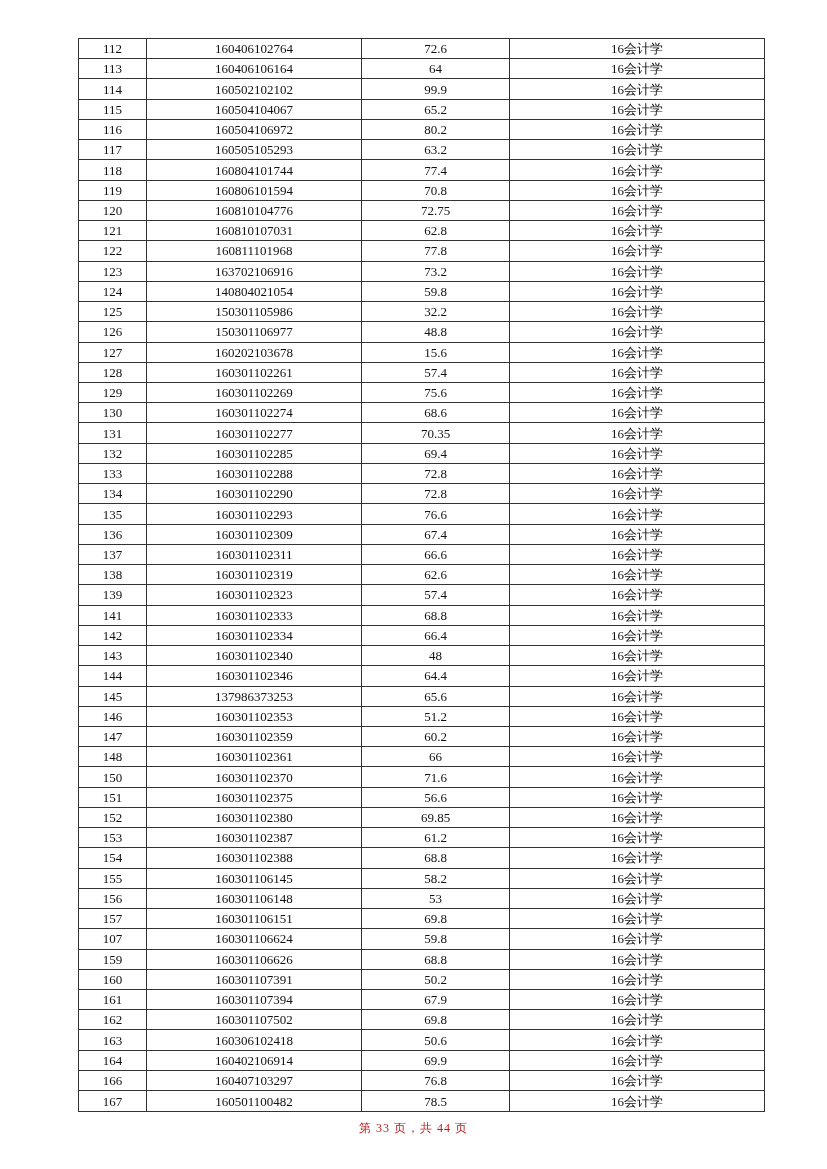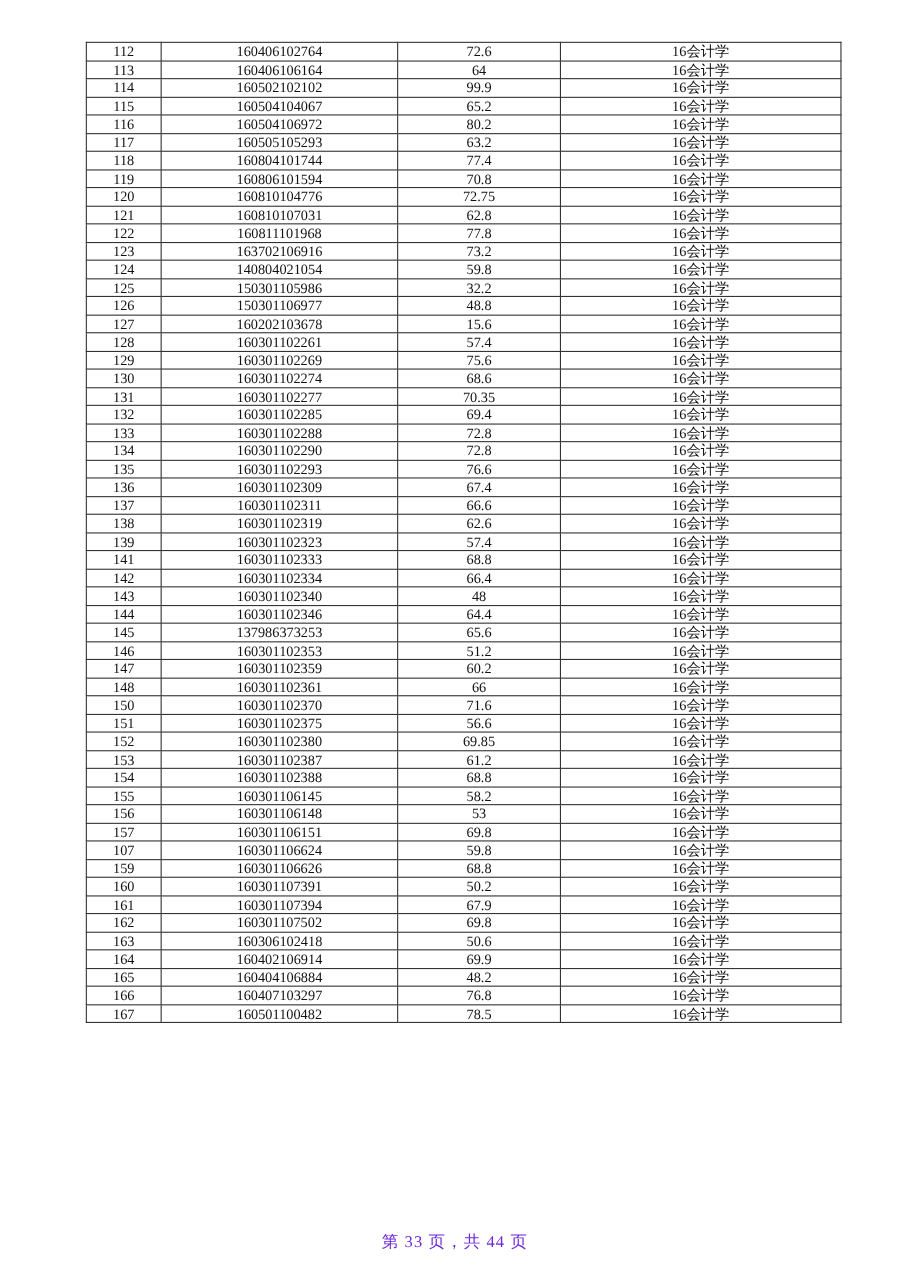--- a/index.html
+++ b/index.html
@@ -11,44 +11,44 @@
     background: #ffffff;
     font-family: "Liberation Serif", "DejaVu Serif", serif;
     color: #111111;
     overflow: hidden;
   }
   table.score-table {
     position: absolute;
     left: 78px;
     top: 38px;
     width: 686px;
-    height: 892px;
+    height: 1074px;
     border-collapse: collapse;
     table-layout: fixed;
     border-radius: 13px;
   }
   table.score-table td {
     border: 1px solid #333333;
     text-align: center;
     vertical-align: middle;
     font-size: 13px;
     line-height: 1;
     padding: 0;
     white-space: nowrap;
     overflow: hidden;
   }
   .page-footer {
     position: absolute;
     left: 0;
     right: 0;
     top: 1120px;
     text-align: center;
-    font-size: 15px;
+    font-size: 12px;
     letter-spacing: 1px;
-    color: #6d28d9;
+    color: #b91c1c;
   }
 </style>
 </head>
 <body>
 
 <div class="page">
 
   <table class="score-table">
     <colgroup>
       <col style="width:68px">
@@ -357,26 +357,20 @@
     <td>50.6</td>
     <td>16会计学</td>
   </tr>
         <tr>
     <td>164</td>
     <td>160402106914</td>
     <td>69.9</td>
     <td>16会计学</td>
   </tr>
         <tr>
-    <td>165</td>
-    <td>160404106884</td>
-    <td>48.2</td>
-    <td>16会计学</td>
-  </tr>
-        <tr>
     <td>166</td>
     <td>160407103297</td>
     <td>76.8</td>
     <td>16会计学</td>
   </tr>
         <tr>
     <td>167</td>
     <td>160501100482</td>
     <td>78.5</td>
     <td>16会计学</td>

